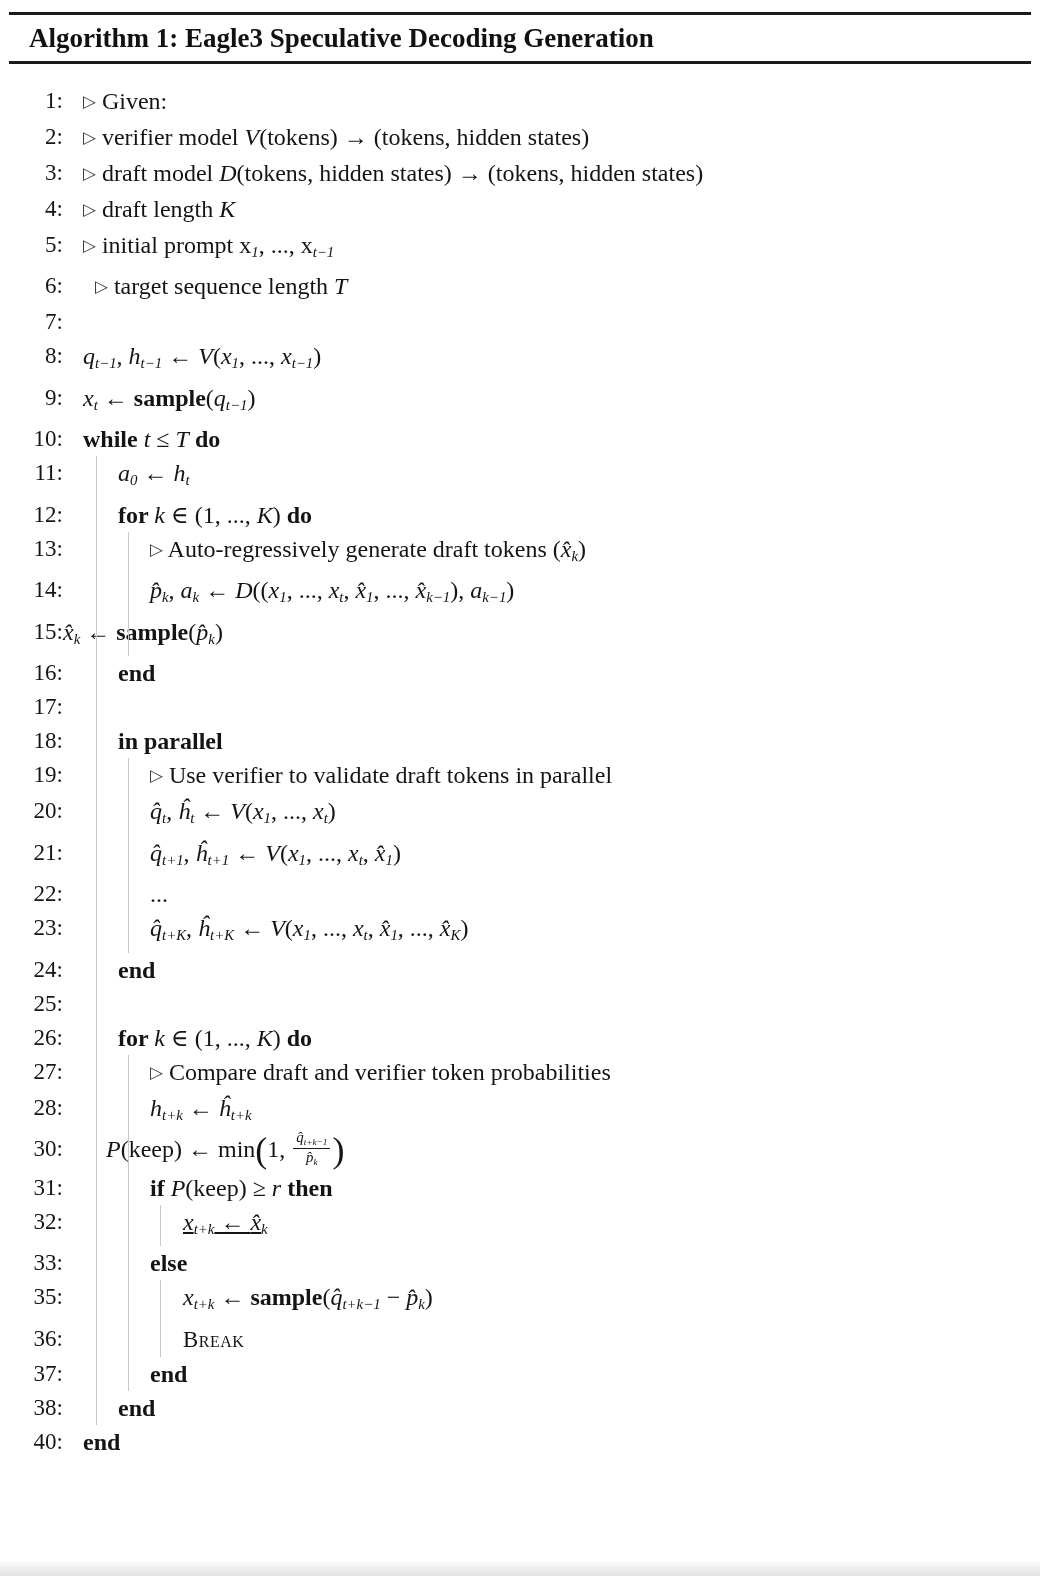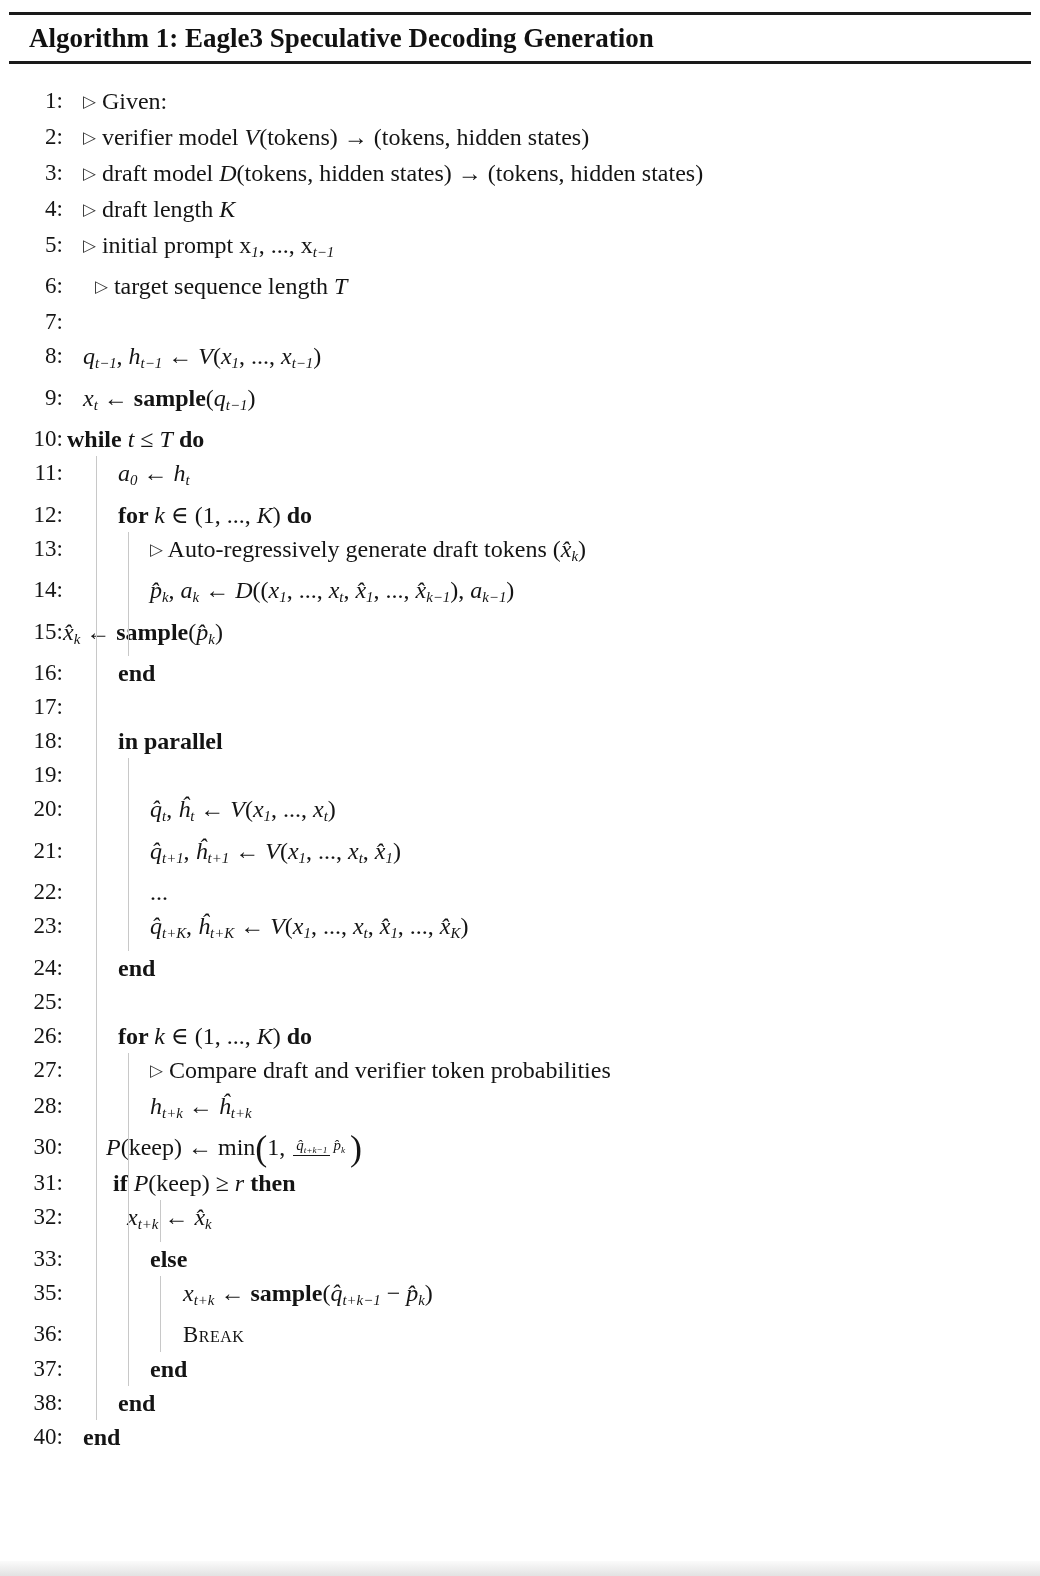--- a/index.html
+++ b/index.html
@@ -19,21 +19,21 @@
   }
   .content{white-space:nowrap;}
   .guide{position:absolute;top:0;bottom:0;width:1.4px;background:#c8c8c8;}
   .tk-b{font-weight:bold;text-align:center;}
   .tk-i{font-style:italic;}
   .tk-sub{font-style:italic;font-size:0.62em;vertical-align:-0.3em;}
   .tk-tri{font-family:"DejaVu Sans",sans-serif;font-size:0.70em;position:relative;top:-2px;color:#333;}
   .tk-sc{font-variant:small-caps;font-size:0.95em;letter-spacing:0.5px;text-align:right;}
   .tk-bp{font-size:1.5em;font-weight:400;vertical-align:-0.15em;line-height:1;}
   .frac{
-    display:inline-flex;align-items:center;vertical-align:middle;
+    display:inline-flex;flex-direction:column;align-items:center;vertical-align:middle;
     font-size:0.62em;line-height:1.2;margin:0 2px;position:relative;top:-3px;
   }
   .fnum{display:block;border-bottom:1.4px solid #141414;padding:0 3px;}
   .fden{display:block;padding:0 3px;}
   .bottom-band{
     position:absolute;left:0;right:0;bottom:0;height:15px;
     background:linear-gradient(#fbfbfb,#e2e2e2);
   }
 </style>
 </head>
@@ -75,21 +75,21 @@
       <div class="row">
         <span class="num-col">8:</span>
         <span class="content" style="margin-left: 20px;"><span class="tk-i">q</span><span class="tk-sub">t−1</span><span class="tk-t">, </span><span class="tk-i">h</span><span class="tk-sub">t−1</span><span class="tk-t"> ← </span><span class="tk-i">V</span><span class="tk-t">(</span><span class="tk-i">x</span><span class="tk-sub">1</span><span class="tk-t">, ..., </span><span class="tk-i">x</span><span class="tk-sub">t−1</span><span class="tk-t">)</span></span>
       </div>
       <div class="row">
         <span class="num-col">9:</span>
         <span class="content" style="margin-left: 20px;"><span class="tk-i">x</span><span class="tk-sub">t</span><span class="tk-t"> ← </span><span class="tk-b">sample</span><span class="tk-t">(</span><span class="tk-i">q</span><span class="tk-sub">t−1</span><span class="tk-t">)</span></span>
       </div>
       <div class="row">
         <span class="num-col">10:</span>
-        <span class="content" style="margin-left: 4px;"><span class="tk-b">while </span><span class="tk-i">t</span><span class="tk-t"> ≤ </span><span class="tk-i">T</span><span class="tk-b"> do</span></span>
+        <span class="content" style="margin-left: 20px;"><span class="tk-b">while </span><span class="tk-i">t</span><span class="tk-t"> ≤ </span><span class="tk-i">T</span><span class="tk-b"> do</span></span>
       </div>
       <div class="row">
         <span class="guide" style="left: 96px;"></span>
         <span class="num-col">11:</span>
         <span class="content" style="margin-left: 55px;"><span class="tk-i">a</span><span class="tk-sub">0</span><span class="tk-t"> ← </span><span class="tk-i">h</span><span class="tk-sub">t</span></span>
       </div>
       <div class="row">
         <span class="guide" style="left: 96px;"></span>
         <span class="num-col">12:</span>
         <span class="content" style="margin-left: 55px;"><span class="tk-b">for </span><span class="tk-i">k</span><span class="tk-t"> ∈ (1, ..., </span><span class="tk-i">K</span><span class="tk-t">) </span><span class="tk-b">do</span></span>
@@ -124,20 +124,21 @@
       </div>
       <div class="row">
         <span class="guide" style="left: 96px;"></span>
         <span class="num-col">18:</span>
         <span class="content" style="margin-left: 55px;"><span class="tk-b">in parallel</span></span>
       </div>
       <div class="row">
         <span class="guide" style="left: 96px;"></span>
         <span class="guide" style="left: 128px;"></span>
         <span class="num-col">19:</span>
+        <span class="content" style="margin-left: 87px;"><span class="tk-tri">▷</span><span class="tk-t"> Use verifier to validate draft tokens in parallel</span></span>
       </div>
       <div class="row">
         <span class="guide" style="left: 96px;"></span>
         <span class="guide" style="left: 128px;"></span>
         <span class="num-col">20:</span>
         <span class="content" style="margin-left: 87px;"><span class="tk-i">q̂</span><span class="tk-sub">t</span><span class="tk-t">, </span><span class="tk-i">ĥ</span><span class="tk-sub">t</span><span class="tk-t"> ← </span><span class="tk-i">V</span><span class="tk-t">(</span><span class="tk-i">x</span><span class="tk-sub">1</span><span class="tk-t">, ..., </span><span class="tk-i">x</span><span class="tk-sub">t</span><span class="tk-t">)</span></span>
       </div>
       <div class="row">
         <span class="guide" style="left: 96px;"></span>
         <span class="guide" style="left: 128px;"></span>
@@ -189,28 +190,28 @@
         <span class="num-col">30:</span>
         <span class="content" style="margin-left: 43px;"><span class="tk-i">P</span><span class="tk-t">(keep) ← min</span><span class="tk-bp">(</span><span class="tk-t">1, </span><span class="frac">
             <span class="fnum"><span class="tk-i">q̂</span><span class="tk-sub">t+k−1</span></span>
             <span class="fden"><span class="tk-i">p̂</span><span class="tk-sub">k</span></span>
           </span><span class="tk-bp">)</span></span>
       </div>
       <div class="row">
         <span class="guide" style="left: 96px;"></span>
         <span class="guide" style="left: 128px;"></span>
         <span class="num-col">31:</span>
-        <span class="content" style="margin-left: 50px;"><span class="tk-b">if </span><span class="tk-i">P</span><span class="tk-t">(keep) ≥ </span><span class="tk-i">r</span><span class="tk-b"> then</span></span>
+        <span class="content" style="margin-left: 87px;"><span class="tk-b">if </span><span class="tk-i">P</span><span class="tk-t">(keep) ≥ </span><span class="tk-i">r</span><span class="tk-b"> then</span></span>
       </div>
       <div class="row">
         <span class="guide" style="left: 96px;"></span>
         <span class="guide" style="left: 128px;"></span>
         <span class="guide" style="left: 160px;"></span>
         <span class="num-col">32:</span>
-        <span class="content" style="margin-left: 64px;"><span class="tk-i">x</span><span class="tk-sub">t+k</span><span class="tk-t"> ← </span><span class="tk-i">x̂</span><span class="tk-sub">k</span></span>
+        <span class="content" style="margin-left: 120px; text-decoration: underline;"><span class="tk-i">x</span><span class="tk-sub">t+k</span><span class="tk-t"> ← </span><span class="tk-i">x̂</span><span class="tk-sub">k</span></span>
       </div>
       <div class="row">
         <span class="guide" style="left: 96px;"></span>
         <span class="guide" style="left: 128px;"></span>
         <span class="num-col">33:</span>
         <span class="content" style="margin-left: 87px;"><span class="tk-b">else</span></span>
       </div>
       <div class="row">
         <span class="guide" style="left: 96px;"></span>
         <span class="guide" style="left: 128px;"></span>

